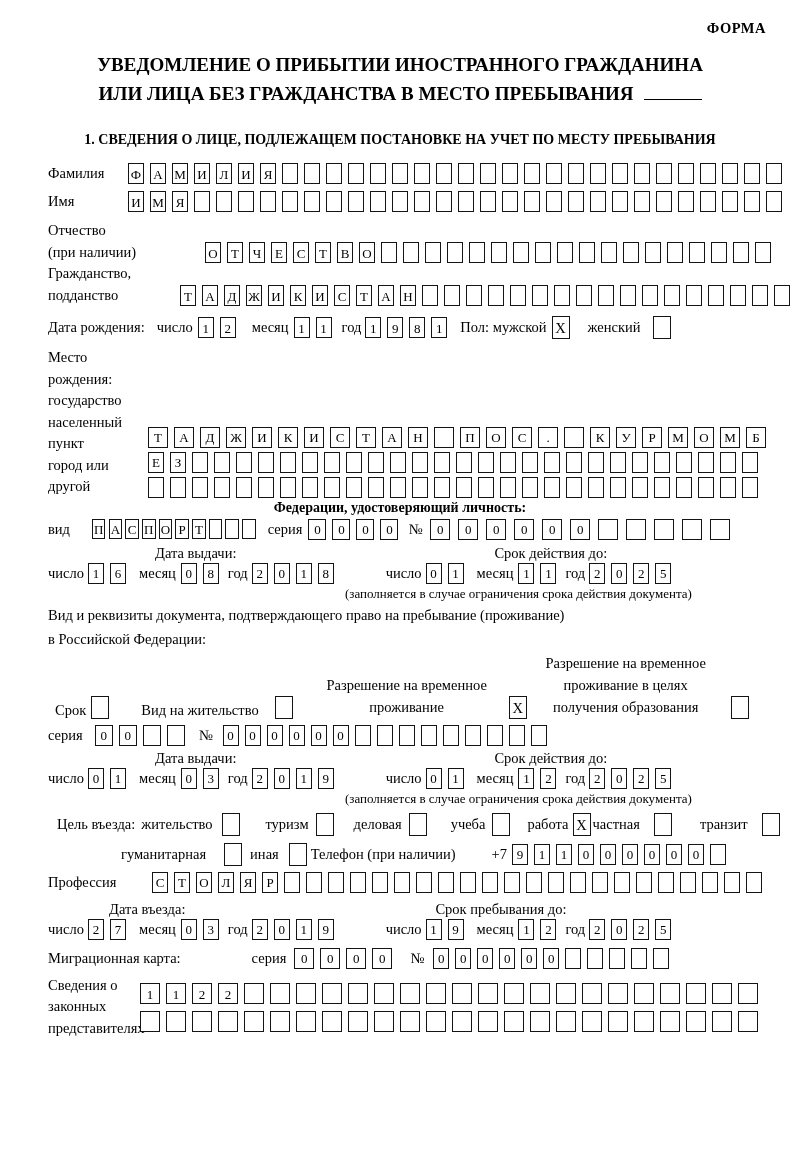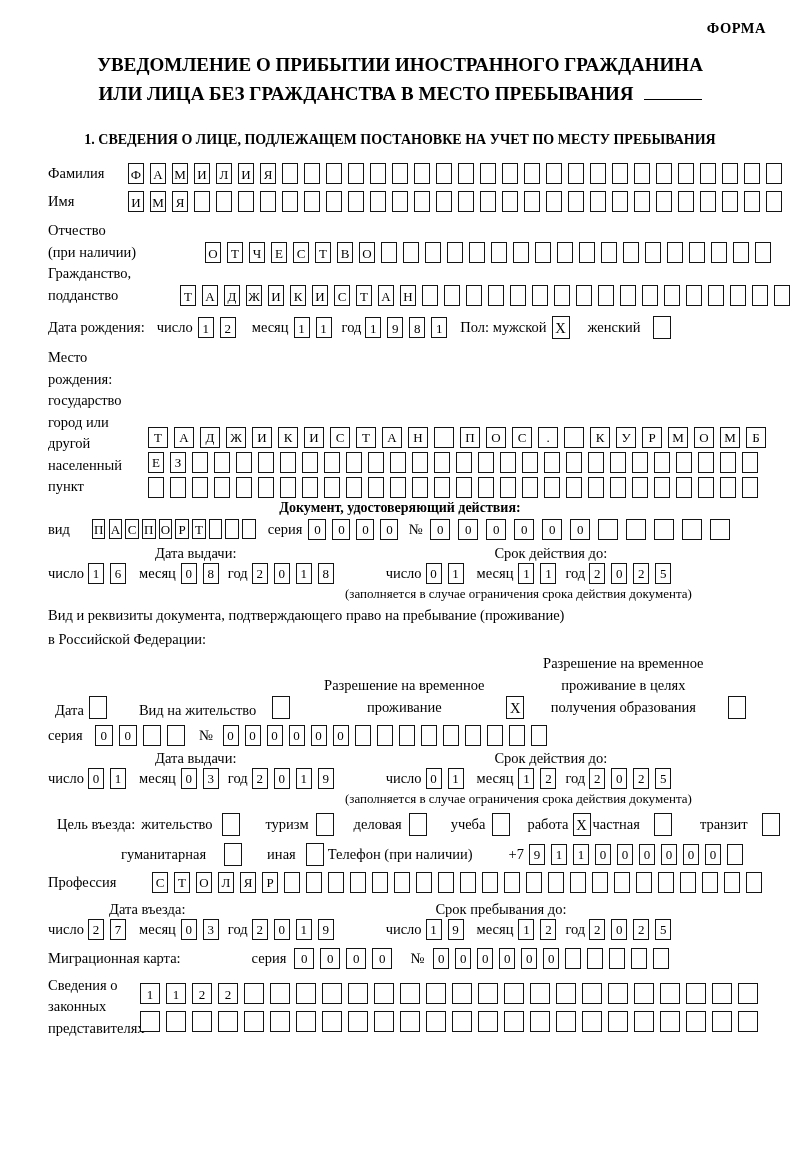--- a/index.html
+++ b/index.html
@@ -213,22 +213,22 @@
     <span class="lbl" style="margin-left:18px">женский</span>
     <span class="cells cb" style="margin-left:12px">
         <span class="cell"></span>
       </span>
   </div>
 
   <div class="row rs" style="margin-top:8px">
     <span class="lblcol" style="width:100px">
       <div>Место рождения:</div>
       <div>государство</div>
+      <div>населенный пункт</div>
       <div>город или другой</div>
-      <div>населенный пункт</div>
     </span>
     <span>
       <div class="cells lg mb7" style="margin-bottom:4px">
           <span class="cell">Т</span>
           <span class="cell">А</span>
           <span class="cell">Д</span>
           <span class="cell">Ж</span>
           <span class="cell">И</span>
           <span class="cell">К</span>
           <span class="cell">И</span>
@@ -306,21 +306,21 @@
           <span class="cell"></span>
           <span class="cell"></span>
           <span class="cell"></span>
           <span class="cell"></span>
           <span class="cell"></span>
           <span class="cell"></span>
         </div>
     </span>
   </div>
 
-  <div class="ctr b" style="margin-top:2px;font-size:14px">Документ, удостоверяющий действия:</div>
+  <div class="ctr b" style="margin-top:2px;font-size:14px">Федерации, удостоверяющий личность:</div>
 
   <div class="row" style="margin-top:3px">
     <span class="lbl">вид</span>
     <span class="cells sm" style="margin-left:22px">
         <span class="cell">П</span>
         <span class="cell">А</span>
         <span class="cell">С</span>
         <span class="cell">П</span>
         <span class="cell">О</span>
         <span class="cell">Р</span>
@@ -393,21 +393,21 @@
         <span class="cell">5</span>
       </span>
   </div>
 
   <div class="note" style="margin:2px 0 0 345px">(заполняется в случае ограничения срока действия документа)</div>
 
   <div style="margin:5px 0 0 48px">Вид и реквизиты документа, подтверждающего право на пребывание (проживание)</div>
   <div style="margin:7px 0 0 48px">в Российской Федерации:</div>
 
   <div class="row rs" style="margin-top:4px;margin-left:55px">
-    <span class="lbl">Дата</span>
+    <span class="lbl">Срок</span>
     <span class="cells cb" style="margin-left:5px">
         <span class="cell"></span>
       </span>
     <span class="lbl" style="margin-left:32px">Вид на жительство</span>
     <span class="cells cb" style="margin-left:16px">
         <span class="cell"></span>
       </span>
     <span class="ctr" style="margin-left:28px;width:172px;line-height:1.55">
       <span>Разрешение на временное</span><br>
       <span>проживание</span>
@@ -527,21 +527,21 @@
     <span class="cells cb" style="margin-left:14px">
         <span class="cell"></span>
       </span>
   </div>
 
   <div class="row" style="margin-top:7px">
     <span class="lbl" style="margin-left:73px">гуманитарная</span>
     <span class="cells cb" style="margin-left:18px">
         <span class="cell"></span>
       </span>
-    <span class="lbl" style="margin-left:25px">иная</span>
+    <span class="lbl" style="margin-left:8px">иная</span>
     <span class="cells cb" style="margin-left:10px">
         <span class="cell"></span>
       </span>
     <span class="lbl" style="margin-left:4px">Телефон (при наличии)</span>
     <span class="lbl" style="margin-left:36px">+7</span>
     <span class="cells" style="margin-left:5px">
         <span class="cell">9</span>
         <span class="cell">1</span>
         <span class="cell">1</span>
         <span class="cell">0</span>

